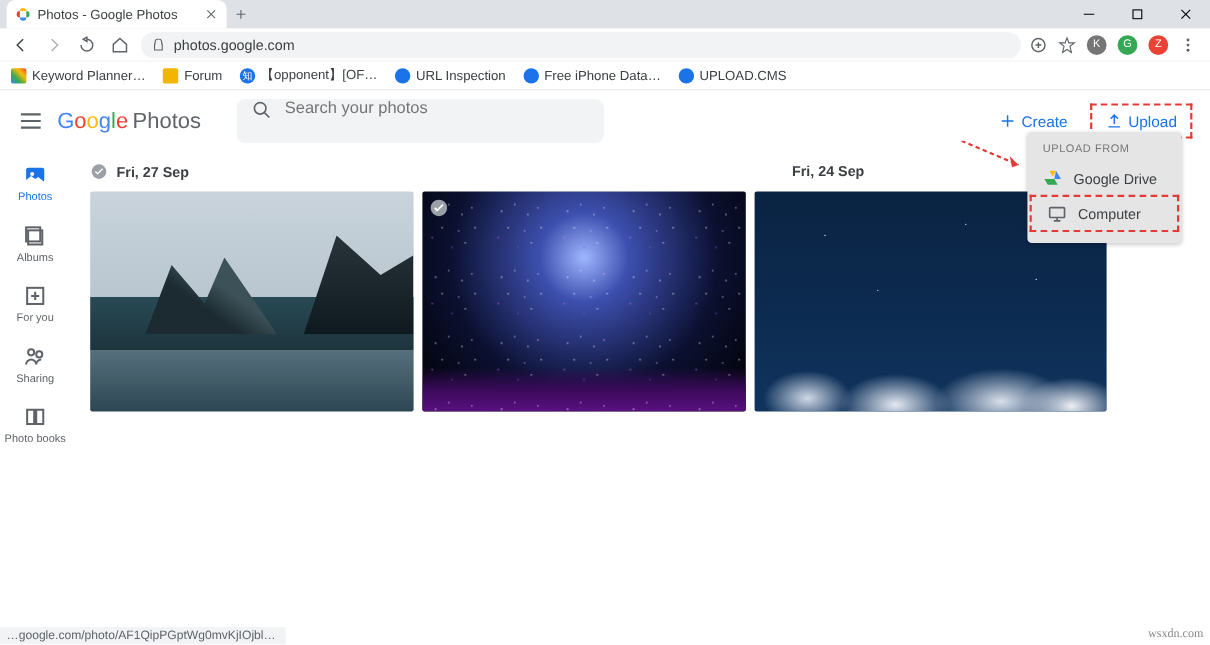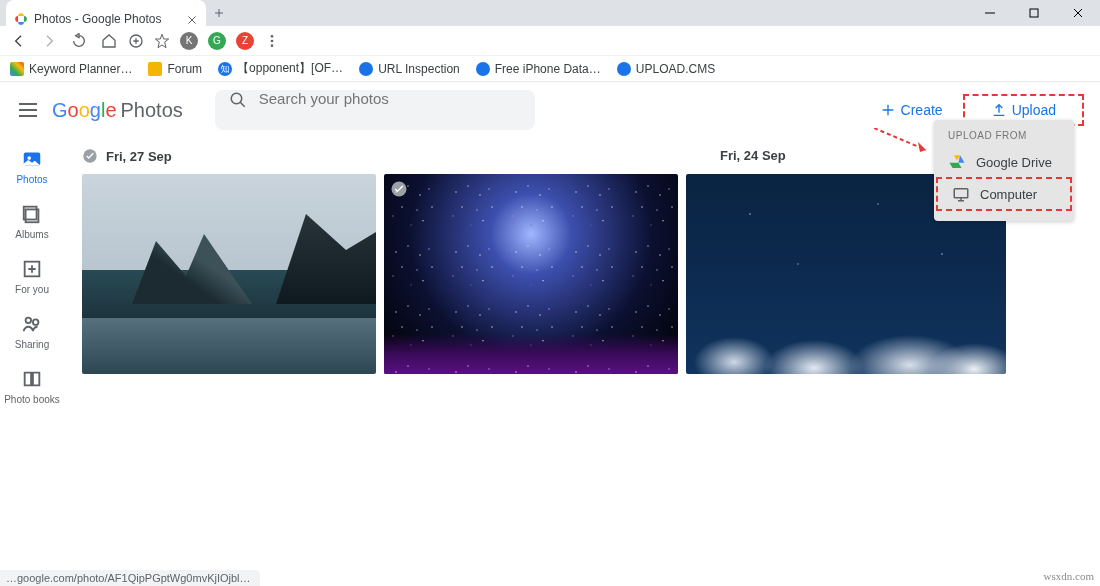--- a/index.html
+++ b/index.html
@@ -1,20 +1,20 @@
 <!DOCTYPE html>
 <html><head>
 <meta charset="utf-8">
 <style>
   * { box-sizing: border-box; margin: 0; padding: 0; font-family: Arial, "Segoe UI", sans-serif; }
   body { width: 1100px; height: 586px; background: #fff; overflow: hidden; position: relative; }
 
   
   .titlebar { height: 26px; background: #dee1e6; display: flex; align-items: flex-end; }
-  .tab { margin-left: 6px; height: 26px; width: 200px; background: #fff; border-radius: 8px 8px 0 0; display: flex; align-items: flex-end; padding: 0 8px; font-size: 12px; color: #3c4043; gap: 6px; }
+  .tab { margin-left: 6px; height: 26px; width: 200px; background: #fff; border-radius: 8px 8px 0 0; display: flex; align-items: center; padding: 0 8px; font-size: 12px; color: #3c4043; gap: 6px; }
   .tab .fav { width: 14px; height: 14px; }
   .tab .title { flex: 1; overflow: hidden; white-space: nowrap; text-overflow: ellipsis; }
   .tab .close { width: 12px; height: 12px; color: #5f6368; }
   .newtab { width: 26px; height: 26px; display: flex; align-items: center; justify-content: center; color: #5f6368; }
   .winctrl { margin-left: auto; display: flex; }
   .winbtn { width: 44px; height: 26px; display: flex; align-items: center; justify-content: center; color: #1f1f1f; }
 
   
   .addrbar { height: 30px; background: #fff; display: flex; align-items: center; padding: 0 8px; gap: 8px; border-bottom: 1px solid #f1f1f1; }
   .navbtn { width: 22px; height: 22px; display: flex; align-items: center; justify-content: center; color: #5f6368; }
@@ -31,21 +31,21 @@
 
   
   .appbar { height: 56px; display: flex; align-items: center; padding: 0 16px; gap: 12px; }
   .menu { width: 24px; height: 24px; color: #5f6368; }
   .logo { display: flex; align-items: center; font-size: 20px; }
   .logo span.g1{color:#4285F4}.logo span.g2{color:#EA4335}.logo span.g3{color:#FBBC05}.logo span.g4{color:#4285F4}.logo span.g5{color:#34A853}.logo span.g6{color:#EA4335}
   .logo .prod { color:#5f6368; margin-left:4px; }
   .searchbox { flex: 1; height: 40px; background: #f1f3f4; border-radius: 8px; display: flex; align-items: flex-start; padding: 0 14px; gap: 12px; margin: 0 20px; max-width: 560px; }
   .searchbox input { border: 0; background: transparent; outline: 0; font-size: 15px; color: #5f6368; width: 100%; }
   .createbtn { display: flex; align-items: center; gap: 5px; color: #1a73e8; font-size: 14px; font-weight: 500; padding: 6px 8px; }
-  .uploadbtn { display: flex; align-items: center; gap: 5px; color: #1a73e8; font-size: 14px; font-weight: 500; padding: 6px 26px; border: 2px dashed #e53935; }
+  .uploadbtn { display: flex; align-items: center; gap: 5px; color: #1a73e8; font-size: 14px; font-weight: 500; padding: 6px 12px; border: 2px dashed #e53935; }
   .headspacer { flex:1; }
 
   
   .uploadmenu { position:absolute; right:26px; top:120px; width:140px; background:#e5e5e5; box-shadow:0 1px 4px rgba(0,0,0,.2); border-radius:4px; padding:6px 0 10px 0; font-size:13px; color:#3c4043; z-index:10; }
   .uploadmenu .hdr { font-size:10px; letter-spacing:.5px; color:#757575; padding:4px 14px 6px; text-transform:uppercase; }
   .uploadmenu .item { display:flex; align-items:center; gap:10px; padding:6px 14px; }
   .uploadmenu .item.hl { border:2px dashed #e53935; margin:0 2px; }
   .arrowline { position:absolute; right:166px; top:128px; z-index:11; }
 
   
@@ -156,20 +156,26 @@
   <div class="navbtn">
       <svg width="16" height="16" viewBox="0 0 24 24">
         <path d="M4 12a8 8 0 108-8v3L7 4l5-3v3a8 8 0 11-8 8z" fill="none" stroke="#5f6368" stroke-width="2"></path>
       </svg>
     </div>
   <div class="navbtn">
       <svg width="16" height="16" viewBox="0 0 24 24">
         <path d="M3 11l9-8 9 8v10H3z" fill="none" stroke="#5f6368" stroke-width="2"></path>
       </svg>
     </div>
+  <div class="omnibox">
+    <svg class="lock" viewBox="0 0 24 24">
+        <path d="M6 10V7a6 6 0 0112 0v3h1v11H5V10z" fill="none" stroke="#5f6368" stroke-width="2"></path>
+      </svg>
+    <span>photos.google.com</span>
+  </div>
   <div class="exticons">
     <svg width="16" height="16" viewBox="0 0 24 24">
         <circle cx="12" cy="12" r="9" fill="none" stroke="#5f6368" stroke-width="2"></circle>
         <path d="M12 8v8M8 12h8" stroke="#5f6368" stroke-width="2"></path>
       </svg>
     <svg width="16" height="16" viewBox="0 0 24 24">
         <path d="M12 2l2.5 7H22l-6 4.5L18 22l-6-4-6 4 2-8.5L2 9h7.5z" fill="none" stroke="#5f6368" stroke-width="1.5"></path>
       </svg>
     <div class="ext" style="background:#757575">K</div>
     <div class="ext" style="background:#34A853">G</div>

